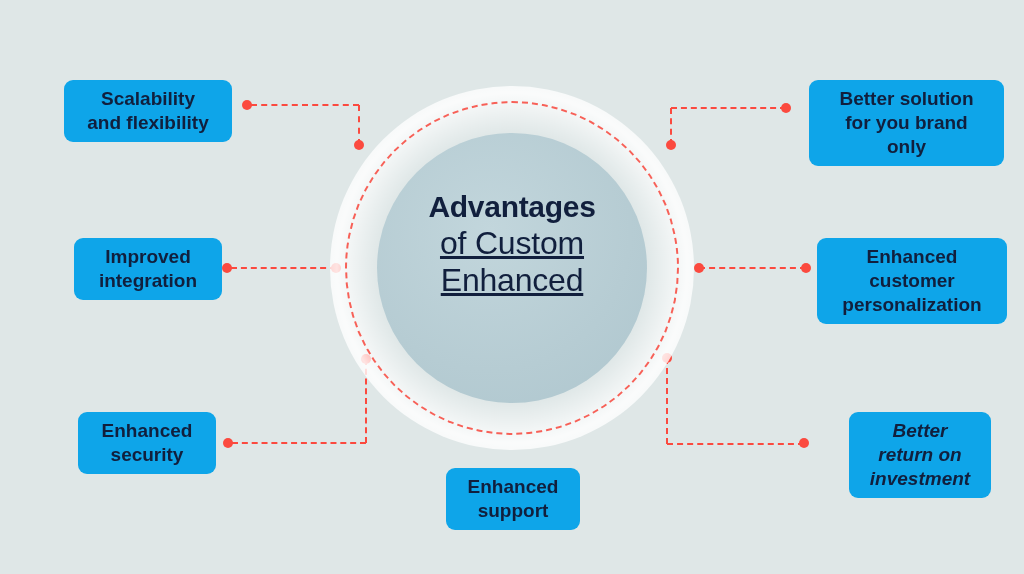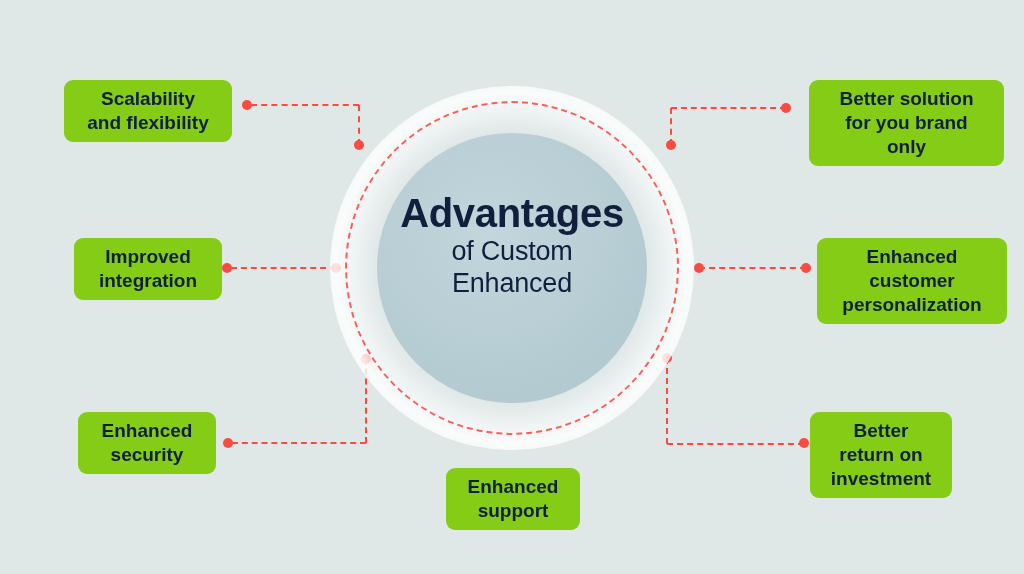--- a/index.html
+++ b/index.html
@@ -60,57 +60,58 @@
   .center-text {
     position: absolute;
     left: 377px;
     top: 190px;
     width: 270px;
     text-align: center;
     color: #111f3d;
     line-height: 1.16;
   }
   .center-text .line1 {
-    font-size: 40px;
+    font-size: 30px;
     font-weight: 700;
     letter-spacing: -0.3px;
     display: block;
   }
   .center-text .line2,
   .center-text .line3 {
-    font-size: 27px;
+    font-size: 32px;
     font-weight: 400;
     letter-spacing: -0.2px;
     display: block;
+    text-decoration: underline;
   }
 
   
   .label-box {
     position: absolute;
-    background: #84cc16;
+    background: #0ea5e9;
     border-radius: 9px;
     color: #111f3d;
     font-size: 19px;
     font-weight: 700;
     line-height: 1.28;
     display: flex;
     align-items: center;
     justify-content: center;
     text-align: center;
     box-sizing: border-box;
     padding: 6px 10px;
   }
   .label-box .txt { display: block; white-space: pre-line; }
 
   .box-scalability      { left: 64px;  top: 80px;  width: 168px; height: 62px; }
   .box-seamless         { left: 74px;  top: 238px; width: 148px; height: 62px; }
   .box-security         { left: 78px;  top: 412px; width: 138px; height: 62px; }
   .box-custom-solution  { left: 809px; top: 80px;  width: 195px; height: 86px; }
   .box-personalization  { left: 817px; top: 238px; width: 190px; height: 86px; }
-  .box-roi              { left: 810px; top: 412px; width: 142px; height: 86px; }
+  .box-roi              { left: 849px; top: 412px; width: 142px; height: 86px; font-style: italic; }
   .box-support          { left: 446px; top: 468px; width: 134px; height: 62px; }
 
   
   .conn { position: absolute; }
   .dot {
     position: absolute;
     width: 10px;
     height: 10px;
     border-radius: 50%;
     background: #fb4a3f;

